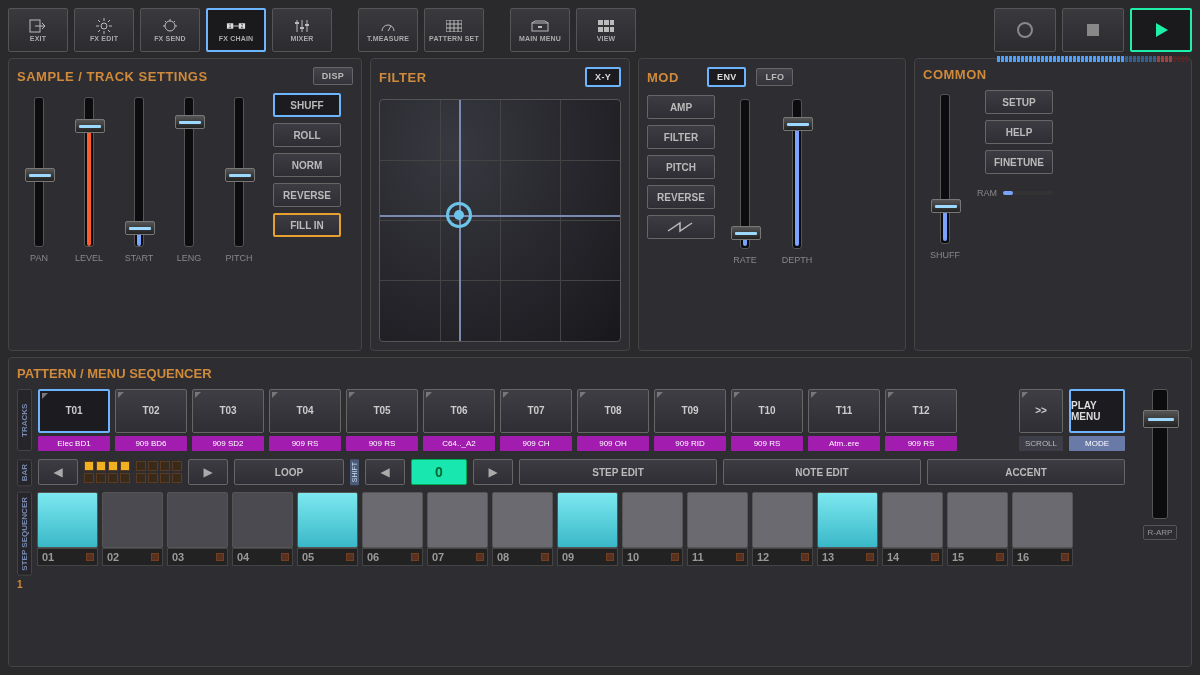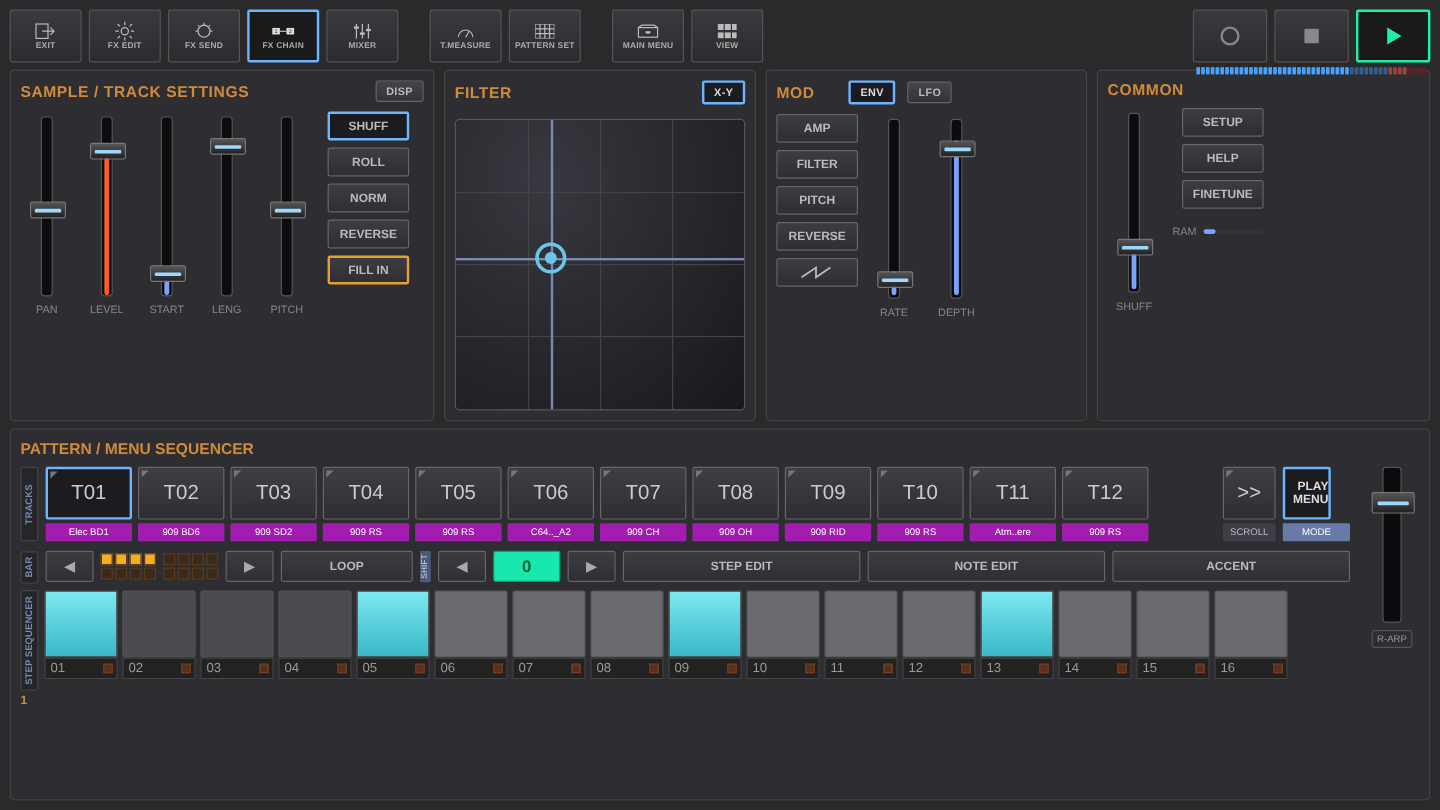--- a/index.html
+++ b/index.html
@@ -50,42 +50,42 @@
 .common-body{display:flex;gap:10px;flex:1}
 .common-btns{display:flex;flex-direction:column;gap:6px;align-items:flex-end}
 .ram-row{display:flex;align-items:center;gap:6px;margin-top:8px}
 .ram-bar{width:50px;height:4px;background:#333;border-radius:2px}
 .ram-bar::before{content:"";display:block;width:20%;height:100%;background:#7aa3ff;border-radius:2px}
 .seq-panel{background:#2e2e32;border:1px solid #444;border-radius:4px;padding:8px;flex:1;display:flex;flex-direction:column}
 .seq-title{color:#d08a3c;font-size:13px;font-weight:bold;margin-bottom:8px}
 .tracks-row{display:flex;gap:6px;align-items:stretch}
 .vlabel{writing-mode:vertical-rl;transform:rotate(180deg);font-size:8px;color:#7a8ab0;font-weight:bold;background:#25252a;padding:4px 2px;border:1px solid #444;border-radius:2px;text-align:center}
 .track-cell{display:flex;flex-direction:column;gap:3px;width:72px}
-.track-btn{height:44px;background:linear-gradient(#3e3e44,#2e2e34);border:1px solid #666;border-radius:2px;display:flex;align-items:center;justify-content:center;color:#ccc;font-size:17px;font-weight:normal;cursor:pointer;position:relative}
+.track-btn{height:44px;background:linear-gradient(#3e3e44,#2e2e34);border:1px solid #666;border-radius:2px;display:flex;align-items:center;justify-content:center;color:#ccc;font-size:10px;font-weight:bold;cursor:pointer;position:relative}
 .track-btn.sel{border:2px solid #6db5ff;background:#1c1c20}
 .track-btn .corner{position:absolute;top:2px;left:2px;width:0;height:0;border-left:6px solid #777;border-bottom:6px solid transparent}
 .track-name{height:15px;background:#a21caf;color:#fff;font-size:8px;display:flex;align-items:center;justify-content:center;border-radius:1px;overflow:hidden}
-.play-menu-btn{height:44px;width:40px;background:#1c1c20;border:2px solid #6db5ff;border-radius:2px;color:#ddd;font-size:10px;font-weight:bold;display:flex;align-items:center;justify-content:center;text-align:right;line-height:1.1;cursor:pointer}
+.play-menu-btn{height:44px;width:56px;background:#1c1c20;border:2px solid #6db5ff;border-radius:2px;color:#ddd;font-size:10px;font-weight:bold;display:flex;align-items:center;justify-content:center;text-align:left;line-height:1.1;cursor:pointer}
 .scroll-lbl,.mode-lbl{height:15px;background:#3e3e48;color:#bbb;font-size:8px;display:flex;align-items:center;justify-content:center;border-radius:1px}
 .mode-lbl{background:#6a7aa8;color:#fff}
 .bar-row{display:flex;gap:6px;align-items:center;margin-top:8px}
 .arrow-btn{width:40px;height:26px;background:linear-gradient(#3c3c42,#2e2e34);border:1px solid #666;border-radius:2px;display:flex;align-items:center;justify-content:center;cursor:pointer;color:#aaa;font-size:12px}
 .bar-ind{display:grid;grid-template-columns:repeat(4,10px);grid-template-rows:repeat(2,10px);gap:2px}
 .bar-ind span{background:#3a2a1a;border:1px solid #5a3a20}
 .bar-ind span.on{background:#f0b020}
 .wide-btn{height:26px;background:linear-gradient(#3c3c42,#2e2e34);border:1px solid #666;border-radius:2px;color:#bbb;font-size:10px;font-weight:bold;display:flex;align-items:center;justify-content:center;cursor:pointer;padding:0 14px}
 .shift-lbl{writing-mode:vertical-rl;transform:rotate(180deg);font-size:7px;background:#4a5a78;color:#cde;padding:3px 1px;border-radius:1px}
 .step-display{width:56px;height:26px;background:#18e8b0;color:#063;font-size:14px;font-weight:bold;display:flex;align-items:center;justify-content:center;border-radius:2px;border:1px solid #0a5}
 .steps-row{display:flex;gap:5px;margin-top:6px;align-items:stretch}
 .step-col{display:flex;flex-direction:column;width:61px}
 .step-pad{height:56px;border-radius:2px;border:1px solid #555;cursor:pointer}
 .step-pad.on{background:linear-gradient(#7de8f0,#3ab8c8)}
 .step-pad.off{background:#6a6a70}
 .step-pad.dim{background:#4a4a50}
-.step-num{height:18px;background:#222;color:#999;font-size:11px;font-weight:normal;display:flex;align-items:center;padding-left:4px;border:1px solid #444;position:relative}
+.step-num{height:18px;background:#222;color:#999;font-size:11px;font-weight:bold;display:flex;align-items:center;padding-left:4px;border:1px solid #444;position:relative}
 .step-num .dot{position:absolute;right:3px;width:8px;height:8px;background:#5a3020;border:1px solid #704020}
 .bottom-bar{display:flex;align-items:center;gap:6px;margin-top:3px}
 .bottom-bar .num{color:#d08a3c;font-size:10px;font-weight:bold;width:12px}
 .master-fader{width:46px;display:flex;flex-direction:column;align-items:center;margin-left:6px}
 .master-track{width:16px;height:130px;background:#0c0c0e;border:1px solid #555;border-radius:3px;position:relative}
 .master-thumb{position:absolute;left:-10px;width:36px;height:18px;background:linear-gradient(#555,#222);border:1px solid #777;border-radius:2px;top:20px}
 .master-thumb::after{content:"";position:absolute;left:4px;right:4px;top:7px;height:3px;background:#9dd8ff;border-radius:1px}
 .rarp{font-size:8px;color:#999;border:1px solid #555;padding:2px 4px;margin-top:6px;border-radius:2px}
 svg{display:block}
 </style>

